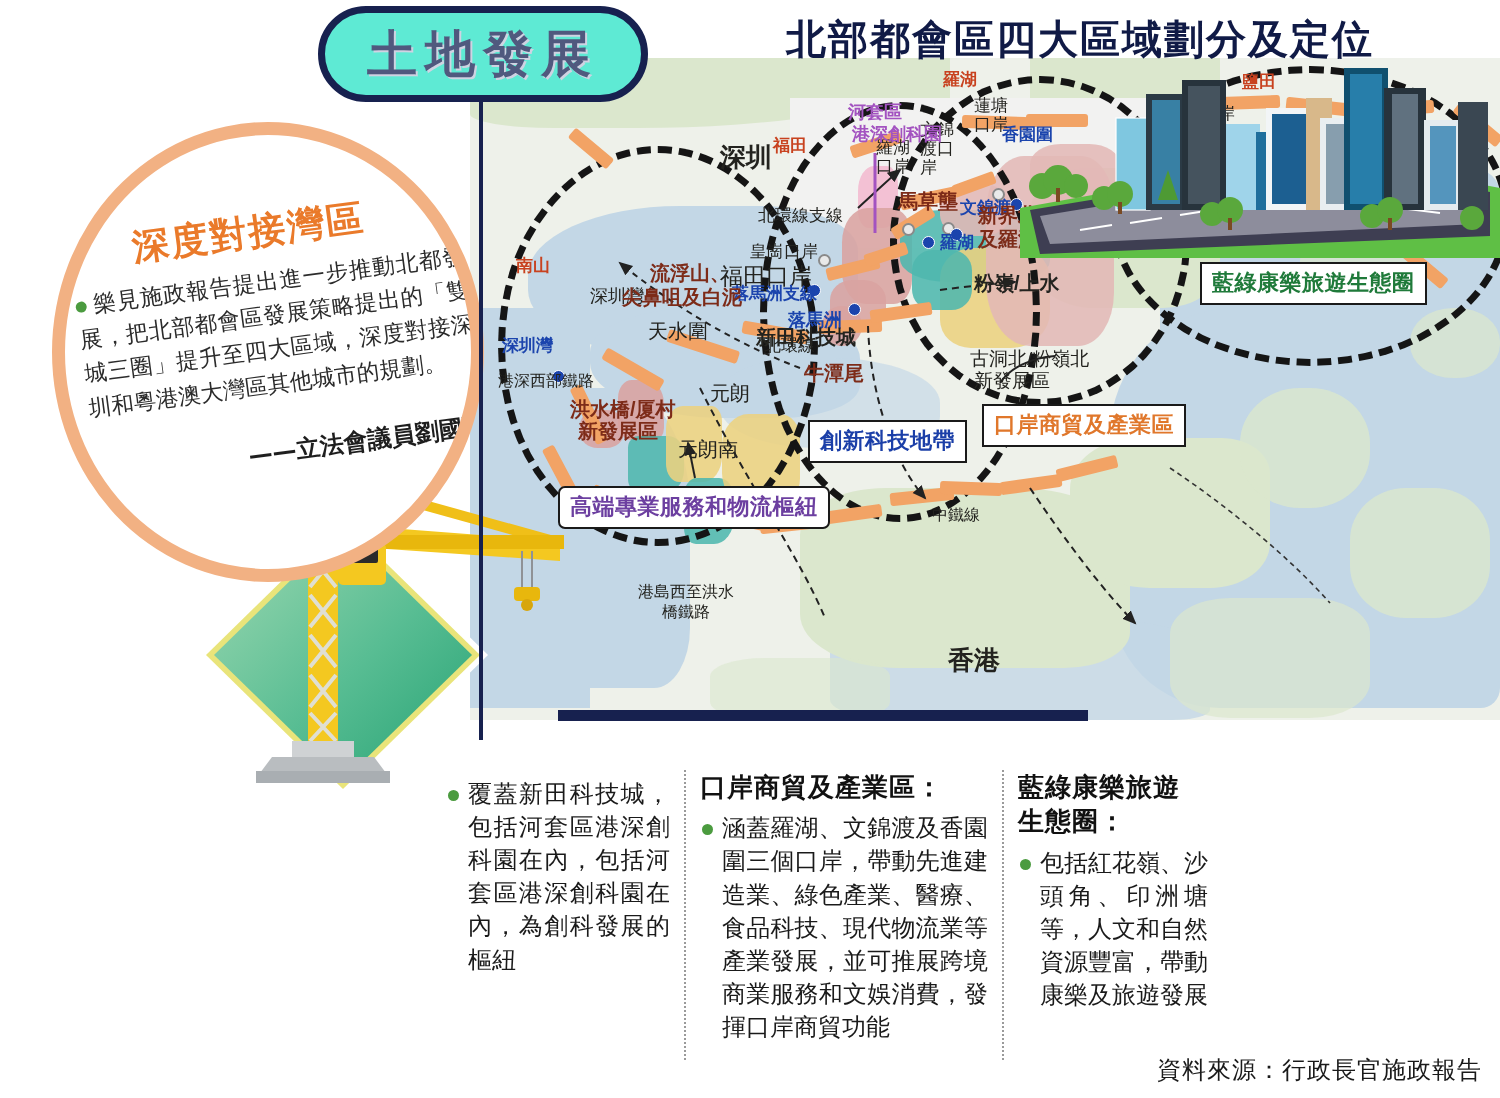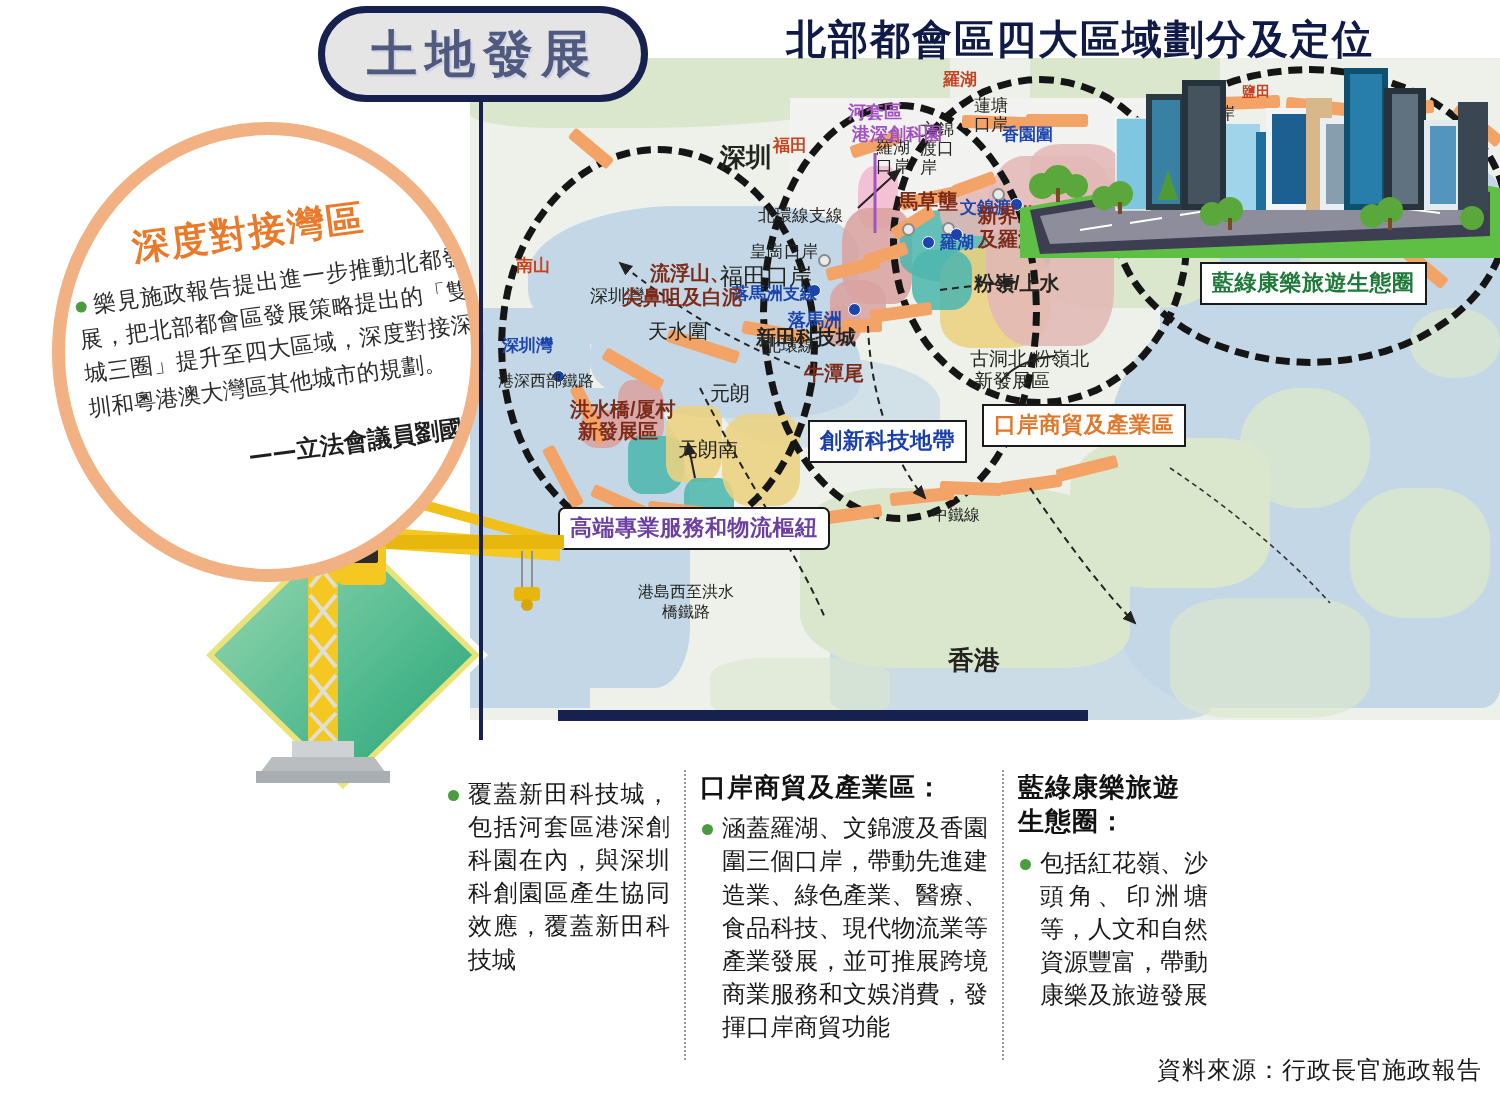--- a/index.html
+++ b/index.html
@@ -70,21 +70,21 @@
   #map-vectors{ position:absolute; inset:0; pointer-events:none; }
 
   
   #page-title{
     position:absolute; left:770px; top:12px; width:620px; text-align:center;
     font-size:40px; font-weight:bold; color:#101a46; letter-spacing:2px;
     font-family:"DejaVu Sans","Liberation Sans",sans-serif;
   }
   #badge{
     position:absolute; left:318px; top:6px; width:330px; height:96px;
-    border:7px solid #17214f; border-radius:48px; background:#e5e5e5; z-index:6;
+    border:7px solid #17214f; border-radius:48px; background:#5eead4; z-index:6;
     display:flex; align-items:center; justify-content:center;
   }
   #badge span{
     font-size:50px; font-weight:bold; color:#50597e; letter-spacing:8px;
     text-shadow:2px 2px 0 #cfd3e2;
     font-family:"DejaVu Sans","Liberation Sans",sans-serif;
   }
   #badge-stem{
     position:absolute; left:479px; top:100px; width:4px; height:640px;
     background:#17214f; z-index:5;
@@ -290,21 +290,21 @@
   <div class="dot hollow" style="left:712px;top:132px;"></div>
   <div class="dot" style="left:748px;top:140px;"></div>
   <div class="blob-green" style="left:636px;top:135px;"></div>
 
   <div class="mlab black" style="left:250px;top:85px;font-size:26px;font-weight:bold;">深圳</div>
   <div class="mlab black" style="left:478px;top:588px;font-size:26px;font-weight:bold;">香港</div>
 
   <div class="mlab red" style="left:46px;top:198px;font-size:17px;">南山</div>
   <div class="mlab red" style="left:303px;top:78px;font-size:17px;">福田</div>
   <div class="mlab red" style="left:473px;top:12px;font-size:17px;">羅湖</div>
-  <div class="mlab red" style="left:772px;top:26px;font-size:14px;">鹽田</div>
+  <div class="mlab red" style="left:772px;top:14px;font-size:17px;">鹽田</div>
 
   <div class="mlab black" style="left:120px;top:228px;font-size:18px;">深圳灣</div>
   <div class="mlab dkgrey" style="left:955px;top:95px;font-size:18px;">大鵬灣</div>
   <div class="mlab red" style="left:880px;top:180px;font-size:16px;">印洲塘</div>
 
   <div class="mlab blue" style="left:32px;top:278px;font-size:17px;">深圳灣</div>
   <div class="mlab blue" style="left:318px;top:252px;font-size:18px;">落馬洲</div>
   <div class="mlab blue" style="left:470px;top:175px;font-size:17px;">羅湖</div>
   <div class="mlab blue" style="left:490px;top:140px;font-size:17px;">文錦渡</div>
   <div class="mlab blue" style="left:532px;top:67px;font-size:17px;">香園圍</div>
@@ -337,21 +337,21 @@
   <div class="mlab black" style="left:286px;top:268px;font-size:20px;font-weight:bold;">新田科技城</div>
   <div class="mlab maroon" style="left:334px;top:304px;font-size:20px;">牛潭尾</div>
   <div class="mlab black" style="left:500px;top:290px;font-size:19px;">古洞北/粉嶺北</div>
   <div class="mlab black" style="left:504px;top:312px;font-size:19px;">新發展區</div>
   <div class="mlab black" style="left:504px;top:214px;font-size:20px;font-weight:bold;">粉嶺/上水</div>
   <div class="mlab maroon" style="left:508px;top:146px;font-size:20px;">新界北新市鎮</div>
   <div class="mlab maroon" style="left:508px;top:170px;font-size:20px;">及羅湖/文錦渡</div>
   <div class="mlab maroon" style="left:428px;top:132px;font-size:20px;">馬草壟</div>
   <div class="mlab red" style="left:630px;top:178px;font-size:18px;">紅花嶺</div>
 
-  <div class="zonebox purple" style="left:88px;top:449px;border-radius:7px;">高端專業服務和物流樞紐</div>
+  <div class="zonebox purple" style="left:88px;top:428px;border-radius:7px;">高端專業服務和物流樞紐</div>
   <div class="zonebox blue" style="left:338px;top:362px;">創新科技地帶</div>
   <div class="zonebox orange" style="left:512px;top:346px;">口岸商貿及產業區</div>
   <div class="zonebox green" style="left:730px;top:204px;">藍綠康樂旅遊生態圈</div>
 
   <svg id="art-city" viewBox="0 0 480 200" style="left:550px;top:0px;position:absolute;">
     <g transform="translate(0,0)">
 
       <polygon points="0,150 300,96 480,130 480,200 0,200" fill="#5fbf45"></polygon>
       <polygon points="10,152 300,104 470,134 470,178 20,196" fill="#3e3e52"></polygon>
       <polygon points="20,158 300,112 458,138 458,166 30,186" fill="#8d8d9c"></polygon>
@@ -478,21 +478,21 @@
   </g>
 </svg>
 
 <div id="divider"></div>
 
 <div id="columns">
 
 
   <div class="col col-2">
     <div class="col-body" style="text-align-last:left;">
-      <span class="bullet"></span><span>覆蓋新田科技城，包括河套區港深創科園在內，與深圳科創園區產生協同效應，覆蓋新田科技城</span>
+      <span class="bullet"></span><span>覆蓋新田科技城，包括河套區港深創科園在內，包括河套區港深創科園在內，為創科發展的樞紐</span>
     </div>
   </div>
 
   <div class="col col-3">
     <div class="col-title" style="white-space:pre-line;">口岸商貿及產業區：</div>
     <div class="col-body">
       <span class="bullet"></span><span>涵蓋羅湖、文錦渡及香園圍三個口岸，帶動先進建造業、綠色產業、醫療、食品科技、現代物流業等產業發展，並可推展跨境商業服務和文娛消費，發揮口岸商貿功能</span>
     </div>
   </div>
 

